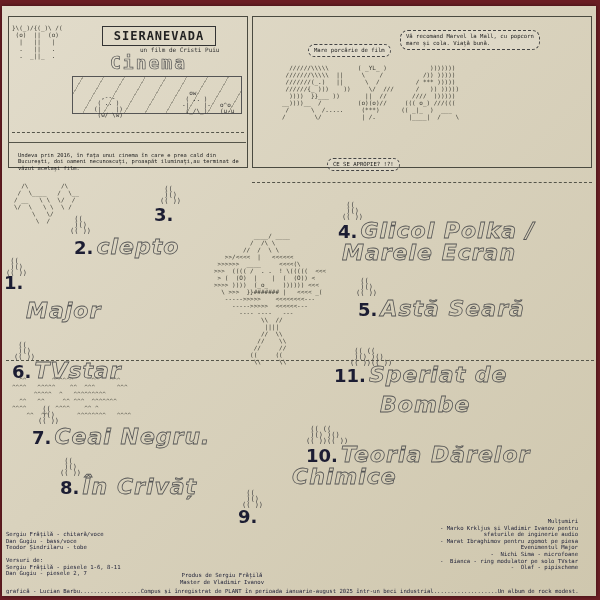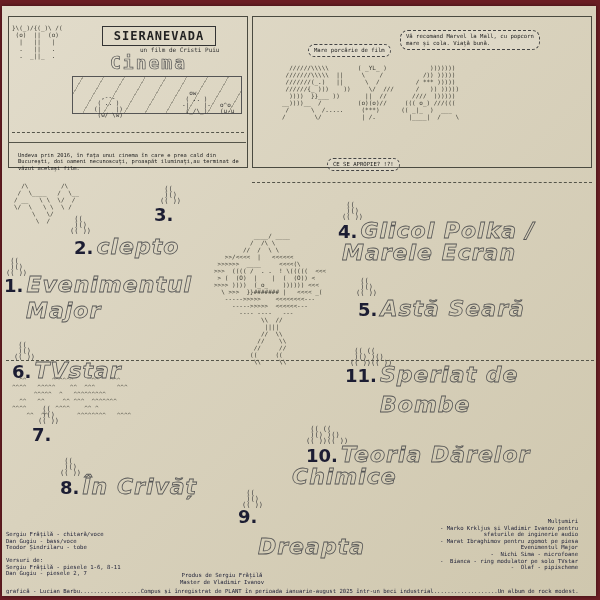--- a/index.html
+++ b/index.html
@@ -122,21 +122,20 @@
 (( ))</div>
   <div class="track" style="left:152px;top:198px;">
     <span class="tnum">3.</span>
   </div>
 
   <div class="steam" style="left:4px;top:252px;"> ((
  )()
 (( ))</div>
   <div class="track" style="left:2px;top:266px;">
     <span class="tnum">1.</span>
-    <span class="tname">Evenimentul</span>
   </div>
   <div class="tname2" style="left:24px;top:292px;">Major</div>
 
   <div class="steam" style="left:340px;top:196px;"> ((
  )()
 (( ))</div>
   <div class="track" style="left:336px;top:212px;">
     <span class="tnum">4.</span>
     <span class="tname">Glicol Polka /</span>
   </div>
@@ -158,55 +157,55 @@
   <div class="track" style="left:10px;top:352px;">
     <span class="tnum">6.</span>
     <span class="tname">TVstar</span>
   </div>
 
   <div class="steam" style="left:36px;top:400px;"> ((
  )()
 (( ))</div>
   <div class="track" style="left:30px;top:418px;">
     <span class="tnum">7.</span>
+    <span class="tname">Ceai Negru.</span>
   </div>
 
   <div class="steam" style="left:58px;top:452px;"> ((
  )()
 (( ))</div>
   <div class="track" style="left:58px;top:468px;">
     <span class="tnum">8.</span>
     <span class="tname">În Crivăț</span>
   </div>
 
   <div class="steam" style="left:348px;top:342px;"> (( ((
  )() )()
 (( ))(( ))</div>
-  <div class="track" style="left:343px;top:356px;">
+  <div class="track" style="left:332px;top:356px;">
     <span class="tnum">11.</span>
     <span class="tname">Speriat de</span>
   </div>
   <div class="tname2" style="left:378px;top:386px;">Bombe</div>
 
   <div class="steam" style="left:304px;top:420px;"> (( ((
  )() )()
 (( ))(( ))</div>
   <div class="track" style="left:304px;top:436px;justify-content:center;">
     <span class="tnum">10.</span>
     <span class="tname">Teoria Dărelor</span>
   </div>
   <div class="tname2" style="left:290px;top:458px;">Chimice</div>
 
   <div class="steam" style="left:240px;top:484px;"> ((
  )()
 (( ))</div>
   <div class="track" style="left:236px;top:500px;">
     <span class="tnum">9.</span>
   </div>
-  <div class="tname2" style="left:256px;top:528px;">Dreapta</div>
 
   <div class="credits" style="left:4px;top:525px;">Sergiu Frățilă - chitară/voce
 Dan Gugiu - bass/voce
 Teodor Șindrilaru - tobe</div>
   <div class="credits" style="left:4px;top:551px;">Versuri de:
 Sergiu Frățilă - piesele 1-6, 8-11
 Dan Gugiu - piesele 2, 7</div>
   <div class="center" style="left:150px;top:566px;width:140px;">Produs de Sergiu Frățilă
 Master de Vladimir Ivanov</div>
   <div class="thanks">Mulțumiri

